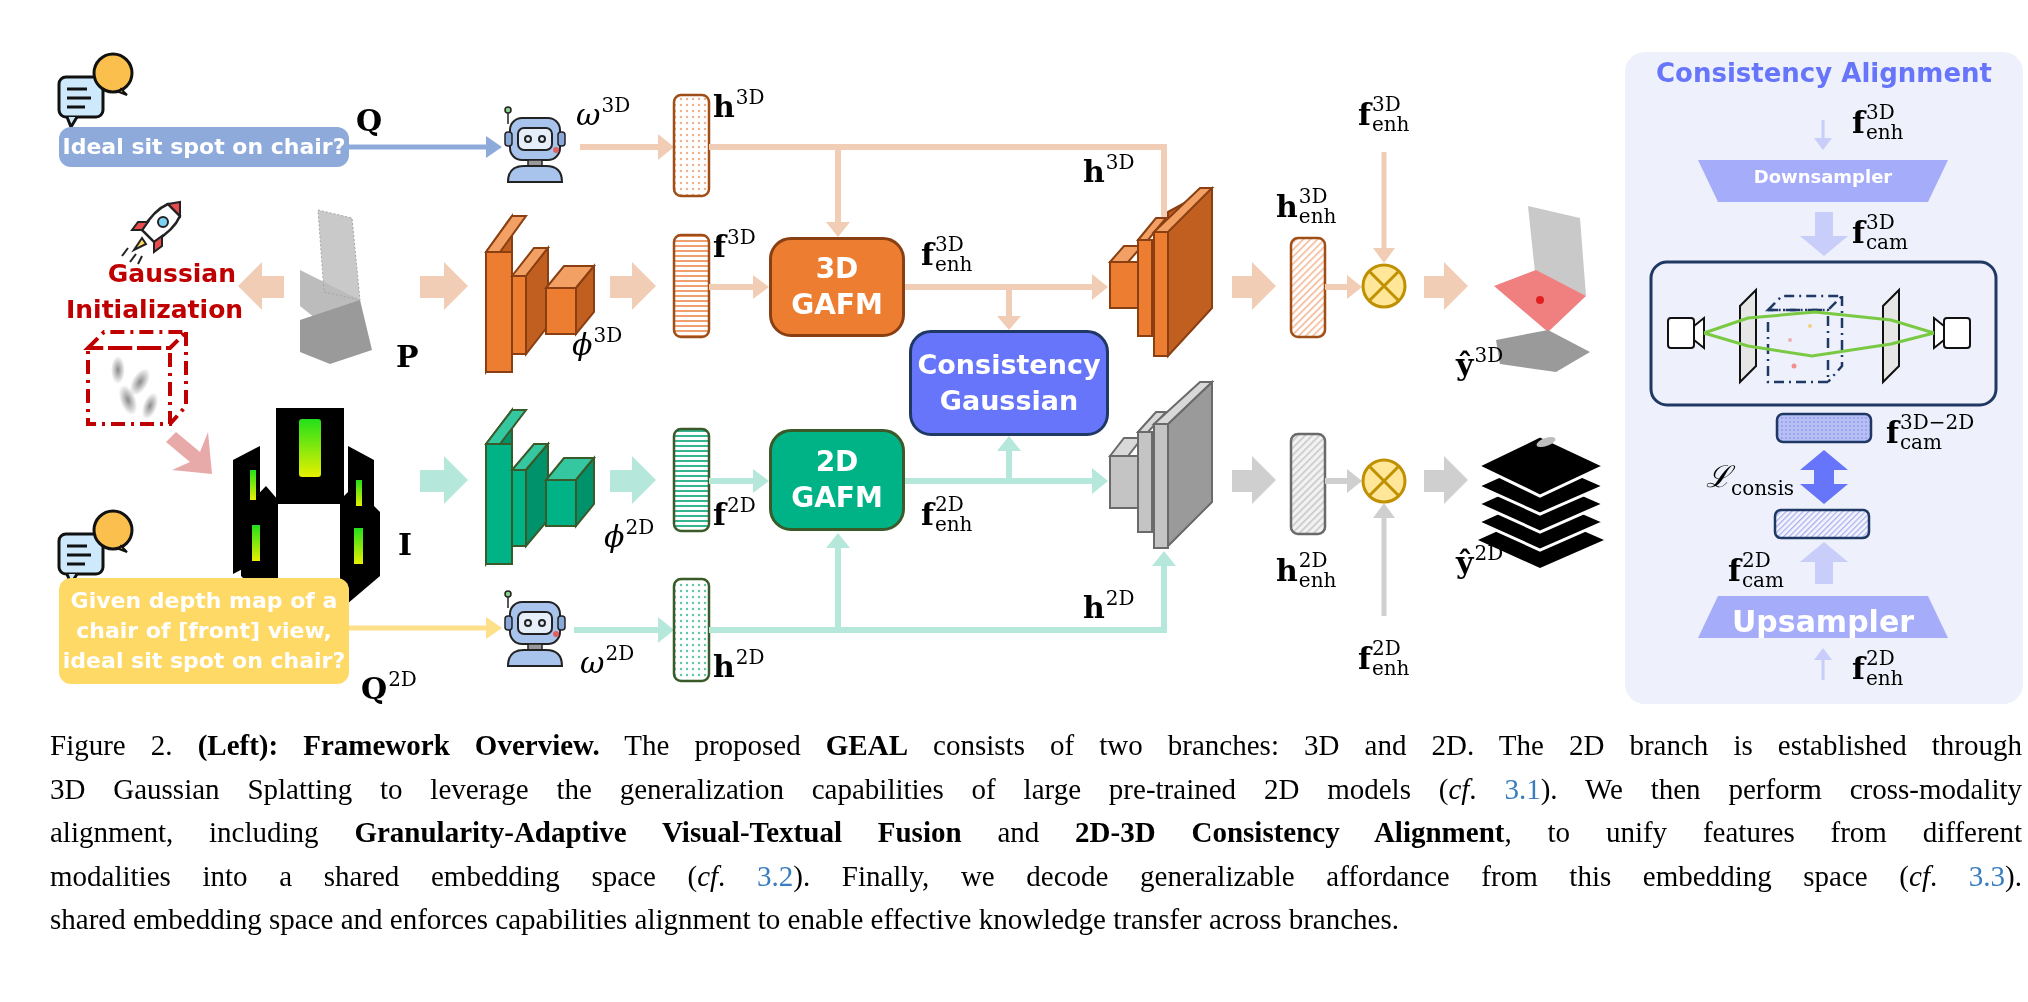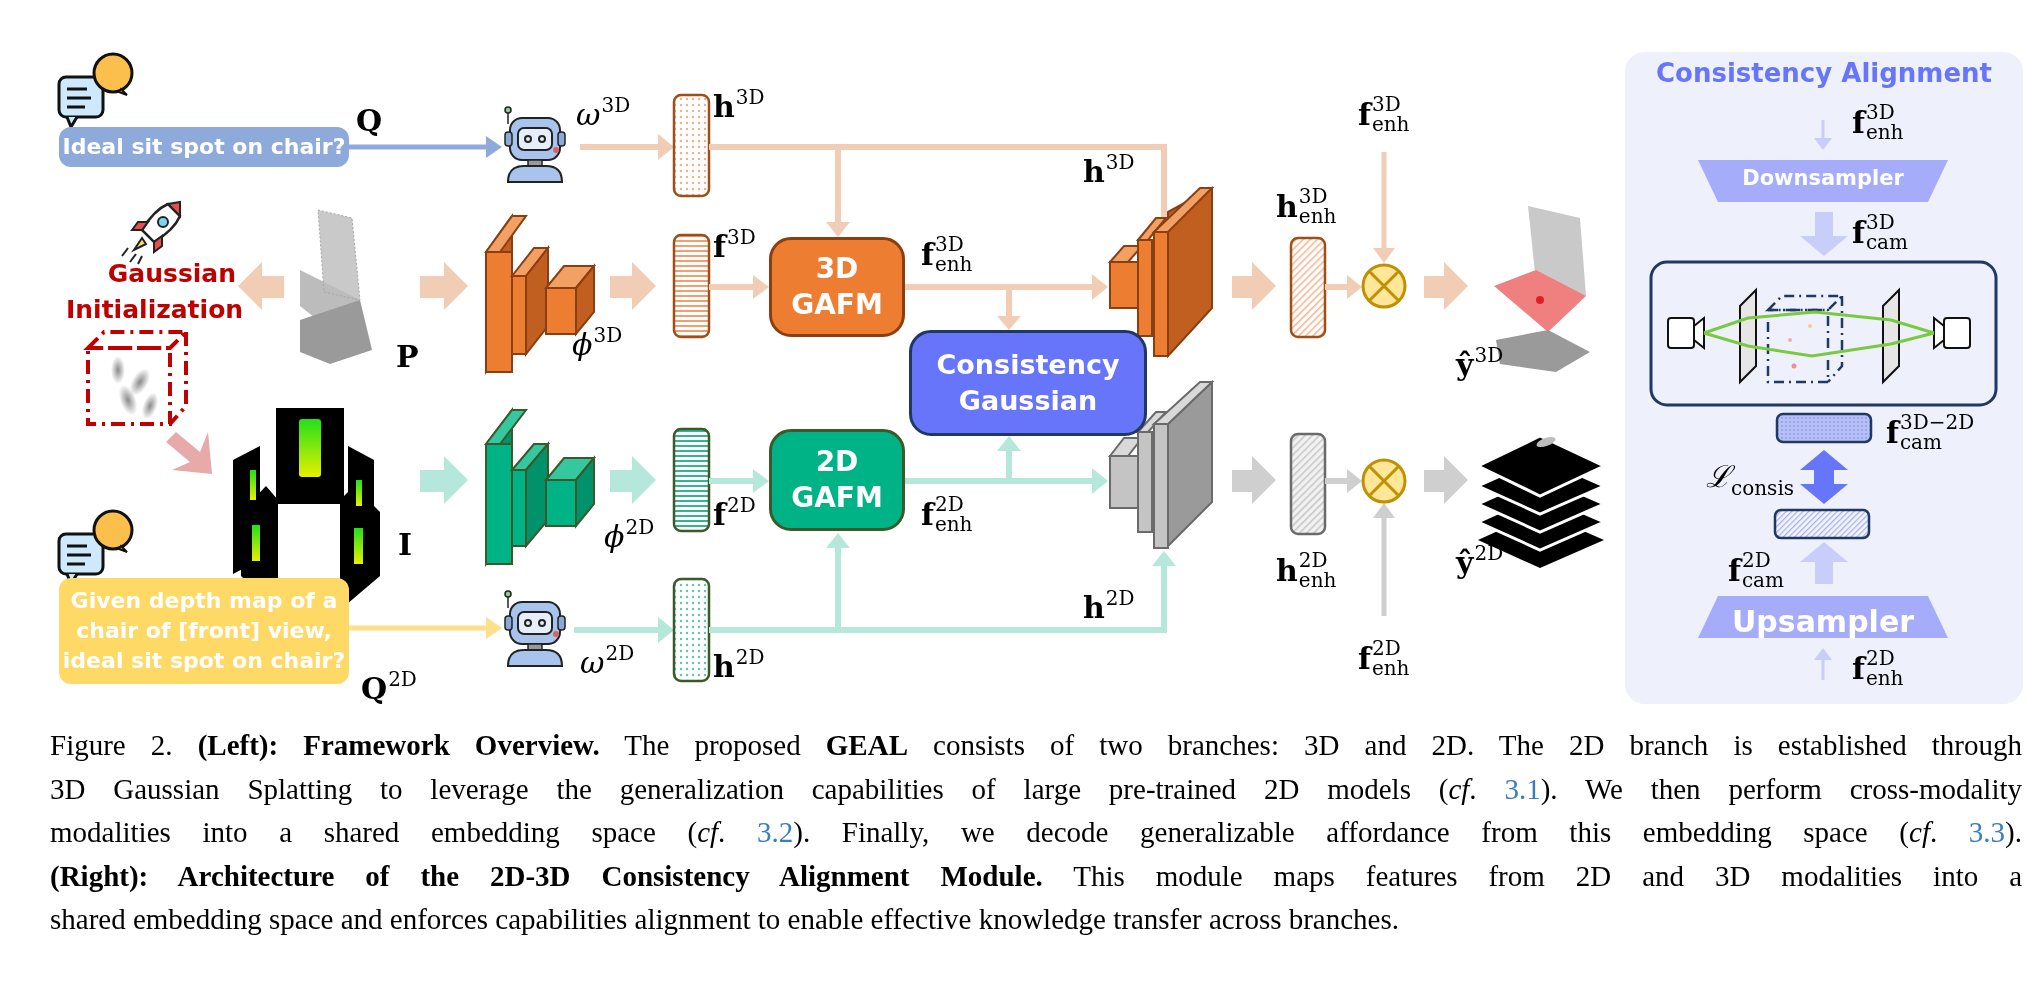--- a/index.html
+++ b/index.html
@@ -356,21 +356,21 @@
 <div class="abs gafm sans" style="left:769px;top:237px;width:136px;height:100px;background:#ed7d31;border:3px solid #8a3f12;box-sizing:border-box;">
   <span>3D</span>
   <span>GAFM</span>
 </div>
 
 <div class="abs gafm sans" style="left:769px;top:429px;width:136px;height:102px;background:#00b386;border:3px solid #3a5a2a;box-sizing:border-box;">
   <span>2D</span>
   <span>GAFM</span>
 </div>
 
-<div class="abs gafm sans" style="left:909px;top:330px;width:238px;height:106px;background:#6675fa;border:3px solid #1f3864;box-sizing:border-box;font-size:27px;">
+<div class="abs gafm sans" style="left:909px;top:330px;width:200px;height:106px;background:#6675fa;border:3px solid #1f3864;box-sizing:border-box;font-size:27px;">
   <span>Consistency</span>
   <span>Gaussian</span>
 </div>
 
 <div class="abs math" style="left:356px;top:106px;"><span>Q</span></div>
 <div class="abs math" style="left:576px;top:100px;"><span class="ital">ω</span><span class="sup">3D</span></div>
 <div class="abs math" style="left:713px;top:92px;"><span>h</span><span class="sup">3D</span></div>
 <div class="abs math" style="left:713px;top:232px;"><span>f</span><span class="sup">3D</span></div>
 <div class="abs math" style="left:921px;top:240px;"><span>f</span><span class="stack"><span>3D</span><span>enh</span></span></div>
 <div class="abs math" style="left:1083px;top:157px;"><span>h</span><span class="sup">3D</span></div>
@@ -386,29 +386,29 @@
 <div class="abs math" style="left:921px;top:500px;"><span>f</span><span class="stack"><span>2D</span><span>enh</span></span></div>
 <div class="abs math" style="left:1083px;top:593px;"><span>h</span><span class="sup">2D</span></div>
 <div class="abs math" style="left:1276px;top:556px;"><span>h</span><span class="stack"><span>2D</span><span>enh</span></span></div>
 <div class="abs math" style="left:1358px;top:644px;"><span>f</span><span class="stack"><span>2D</span><span>enh</span></span></div>
 <div class="abs math" style="left:1456px;top:548px;"><span>ŷ</span><span class="sup">2D</span></div>
 <div class="abs math" style="left:580px;top:648px;"><span class="ital">ω</span><span class="sup">2D</span></div>
 <div class="abs math" style="left:713px;top:652px;"><span>h</span><span class="sup">2D</span></div>
 <div class="abs math" style="left:361px;top:674px;"><span>Q</span><span class="sup">2D</span></div>
 
 <div class="abs sans" style="left:1625px;top:58px;width:398px;text-align:center;color:#6675fa;font-size:26px;">Consistency Alignment</div>
-<div class="abs sans" style="left:1698px;top:166px;width:250px;text-align:center;color:#fff;font-size:21px;">Downsampler</div>
+<div class="abs sans" style="left:1698px;top:166px;width:250px;text-align:center;color:#fff;font-size:18px;">Downsampler</div>
 <div class="abs sans" style="left:1698px;top:604px;width:250px;text-align:center;color:#fff;font-size:30px;">Upsampler</div>
 
 <div class="abs math" style="left:1852px;top:108px;"><span>f</span><span class="stack"><span>3D</span><span>enh</span></span></div>
 <div class="abs math" style="left:1852px;top:218px;"><span>f</span><span class="stack"><span>3D</span><span>cam</span></span></div>
 <div class="abs math" style="left:1886px;top:418px;"><span>f</span><span class="stack"><span>3D−2D</span><span>cam</span></span></div>
 <div class="abs math" style="left:1706px;top:462px;text-align:right;"><span class="ital">ℒ</span><span class="sub">consis</span></div>
 <div class="abs math" style="left:1728px;top:556px;"><span>f</span><span class="stack"><span>2D</span><span>cam</span></span></div>
 <div class="abs math" style="left:1852px;top:654px;"><span>f</span><span class="stack"><span>2D</span><span>enh</span></span></div>
 
 <div class="abs caption" id="caption" style="top:724px;">
     <p style="text-align-last: justify;"><span>Figure 2. </span><b>(Left): Framework Overview.</b><span> The proposed </span><b>GEAL</b><span> consists of two branches: 3D and 2D. The 2D branch is established through</span></p>
     <p style="text-align-last: justify;"><span>3D Gaussian Splatting to leverage the generalization capabilities of large pre-trained 2D models (</span><i>cf</i><span>. </span><span class="ref">3.1</span><span>). We then perform cross-modality</span></p>
+    <p style="text-align-last: justify;"><span>alignment, including </span><b>Granularity-Adaptive Visual-Textual Fusion</b><span> and </span><b>2D-3D Consistency Alignment</b><span>, to unify features from different</span></p>
     <p style="text-align-last: justify;"><span>modalities into a shared embedding space (</span><i>cf</i><span>. </span><span class="ref">3.2</span><span>).  Finally, we decode generalizable affordance from this embedding space (</span><i>cf</i><span>. </span><span class="ref">3.3</span><span>).</span></p>
-    <p style="text-align-last: justify;"><b>(Right):  Architecture of the 2D-3D Consistency Alignment Module.</b><span>  This module maps features from 2D and 3D modalities into a</span></p>
     <p style="text-align-last: left;"><span>shared embedding space and enforces capabilities alignment to enable effective knowledge transfer across branches.</span></p>
   </div>
 
 </body></html>

